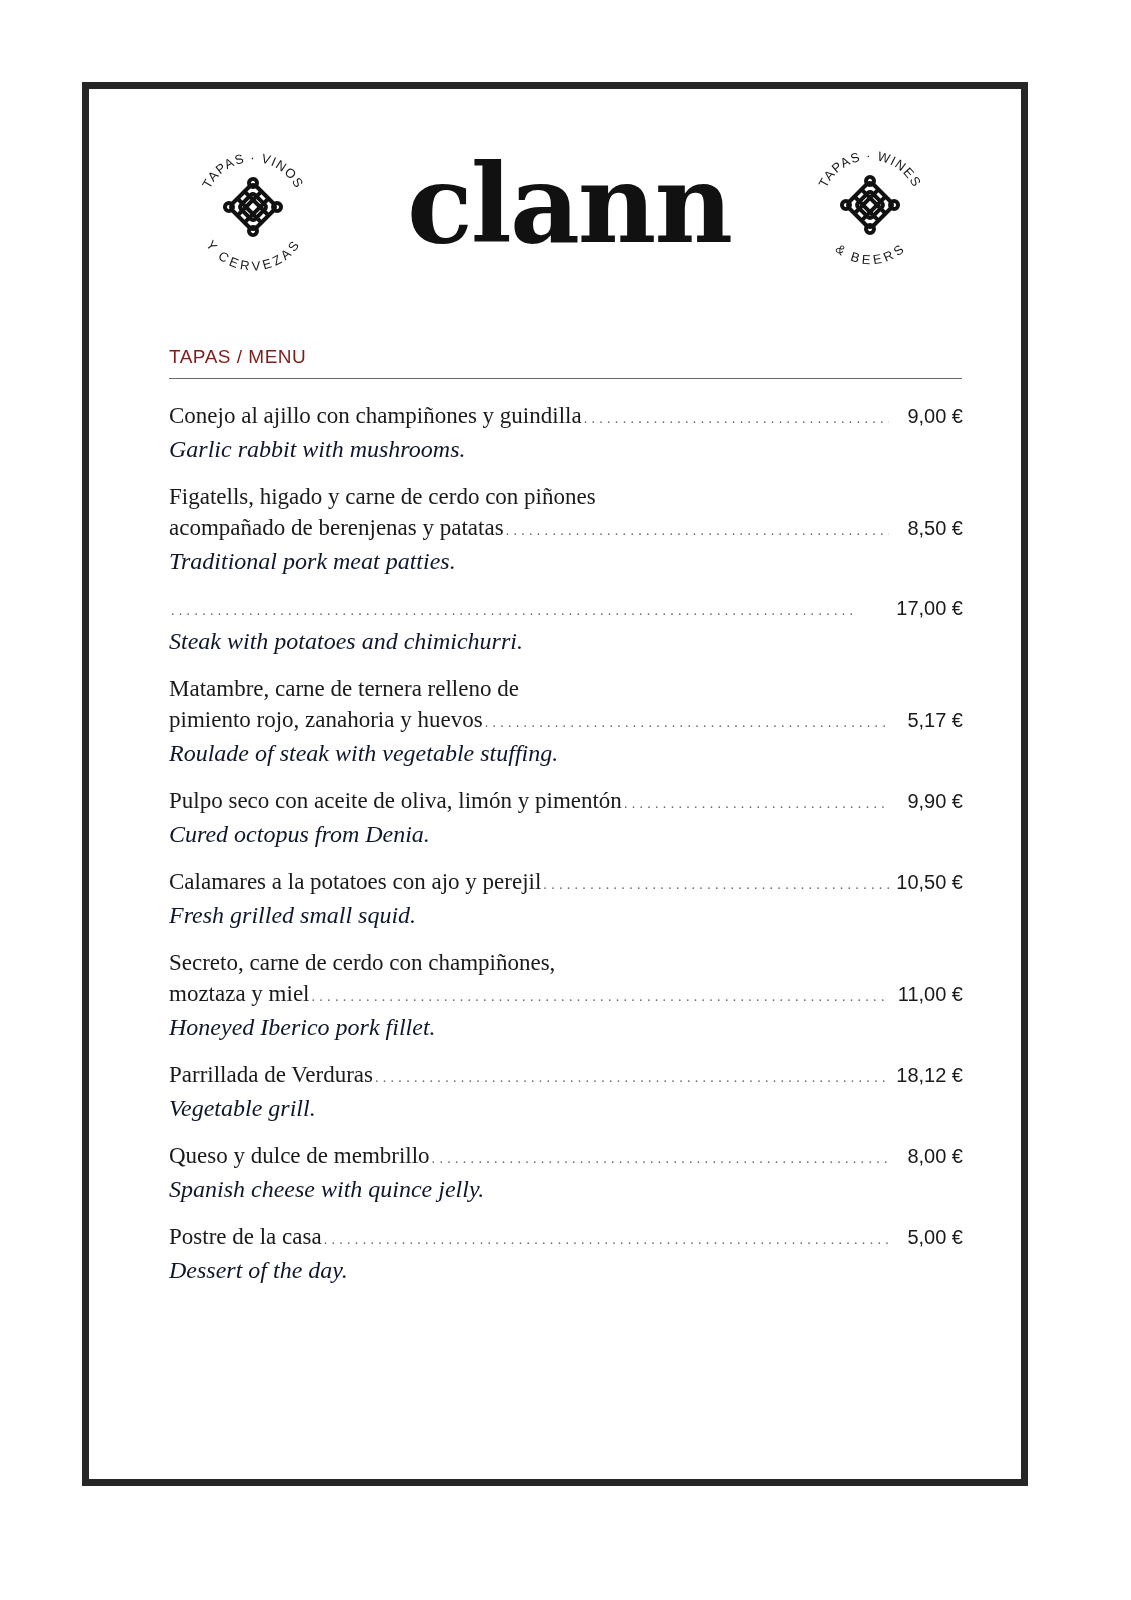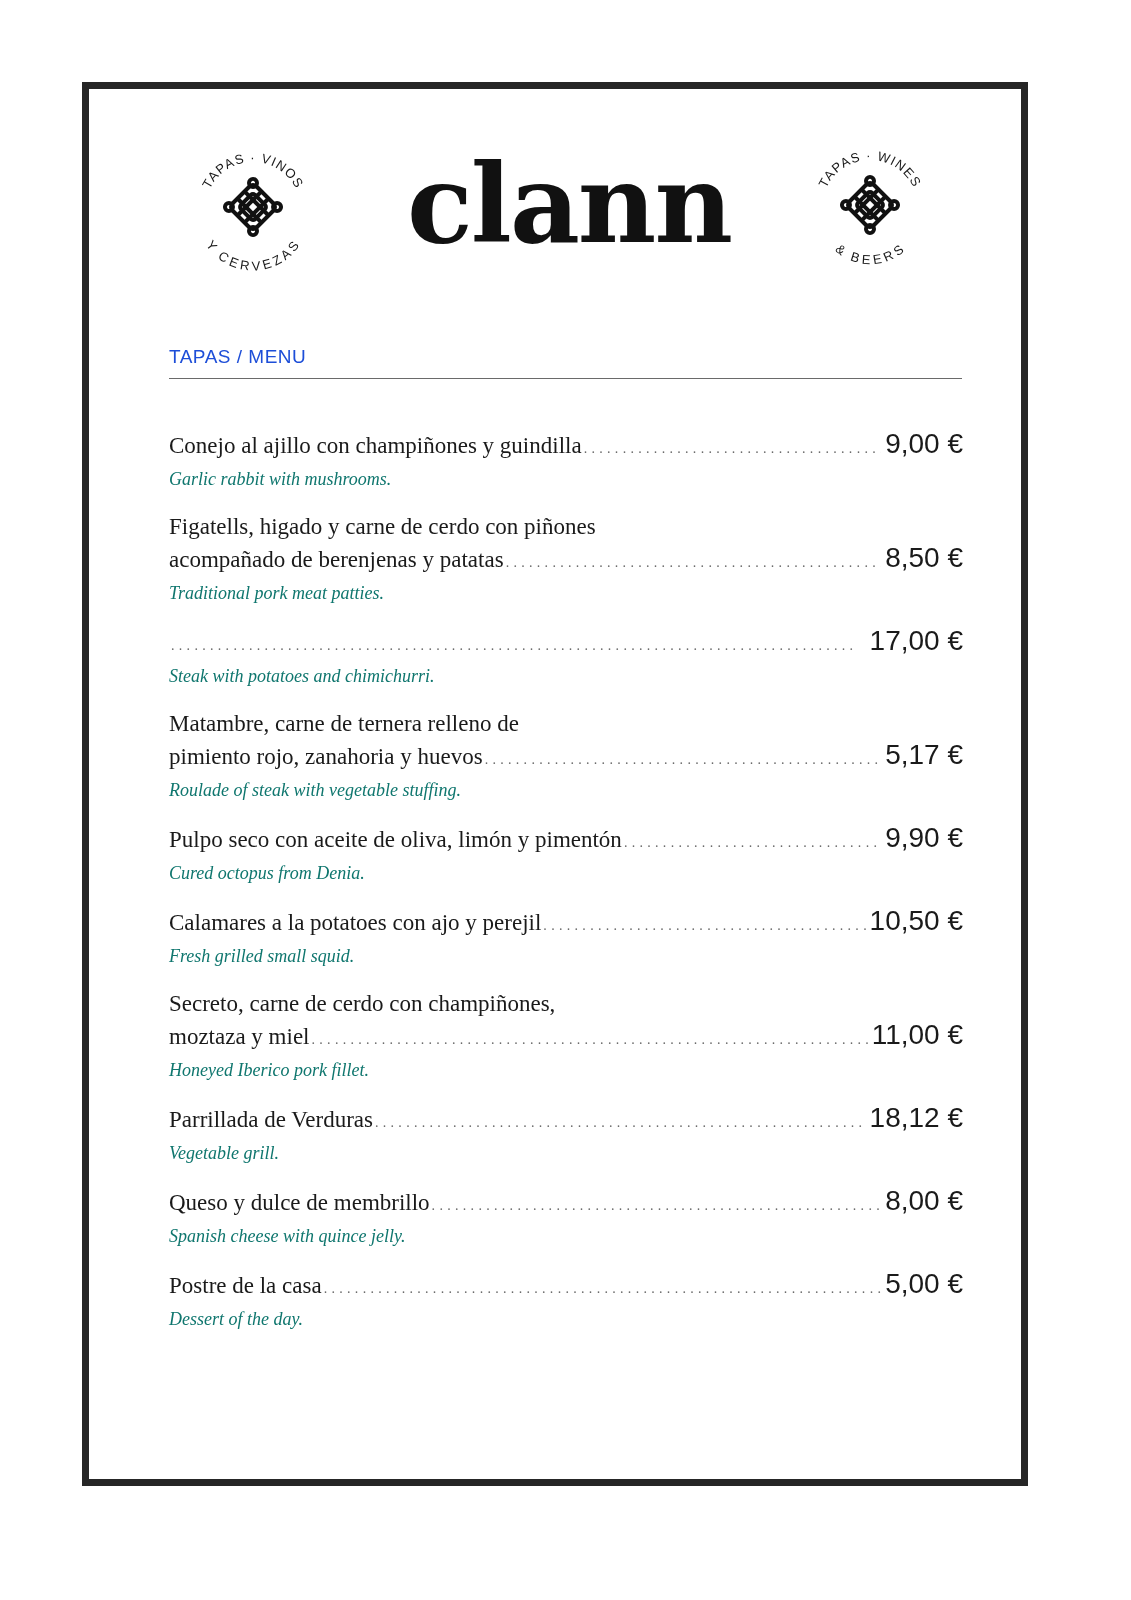--- a/index.html
+++ b/index.html
@@ -16,45 +16,45 @@
   .badge svg { width: 150px; height: 150px; display: block; }
   .badge-left { left: 178px; top: 132px; }
   .badge-right { left: 795px; top: 130px; }
   .logo {
     position: absolute; left: 384px; top: 150px; width: 370px; height: 110px;
   }
   .logo svg { width: 370px; height: 110px; display: block; }
   .section-title {
     position: absolute; left: 169px; top: 346px;
     font-family: "Liberation Sans", sans-serif; font-size: 19px;
-    letter-spacing: 0.5px; color: #1d4ed8;
+    letter-spacing: 0.5px; color: #7f1d1d;
   }
   .section-rule {
     position: absolute; left: 169px; top: 378px; width: 793px; height: 0;
     border-top: 1.5px solid #6a6a6a;
   }
-  .menu { position: absolute; left: 169px; top: 428px; width: 794px; }
+  .menu { position: absolute; left: 169px; top: 400px; width: 794px; }
   .item { margin-bottom: 17px; }
   .line {
     display: flex; align-items: baseline;
     font-family: "Liberation Serif", serif; font-size: 23px; line-height: 31px; color: #1a1a1a;
   }
   .name { white-space: nowrap; }
   .dots {
     flex: 1; overflow: hidden; white-space: nowrap;
     font-family: "Liberation Serif", serif; font-size: 14px; letter-spacing: 4.3px;
     color: #6b6b6b; margin: 0 4px 0 2px;
   }
   .price {
-    font-family: "Liberation Sans", sans-serif; font-size: 28px; white-space: nowrap;
+    font-family: "Liberation Sans", sans-serif; font-size: 20px; white-space: nowrap;
     color: #1a1a1a; text-align: right; min-width: 70px;
   }
   .desc {
-    font-family: "Liberation Serif", serif; font-style: italic; font-size: 18px; line-height: 30px;
-    color: #0f766e;
+    font-family: "Liberation Serif", serif; font-style: italic; font-size: 24px; line-height: 30px;
+    color: #0f172a;
   }
 </style>
 </head>
 <body>
 
 <div class="frame"></div>
 
 <div class="badge badge-left">
   <svg viewBox="0 0 150 150">
     <defs>

